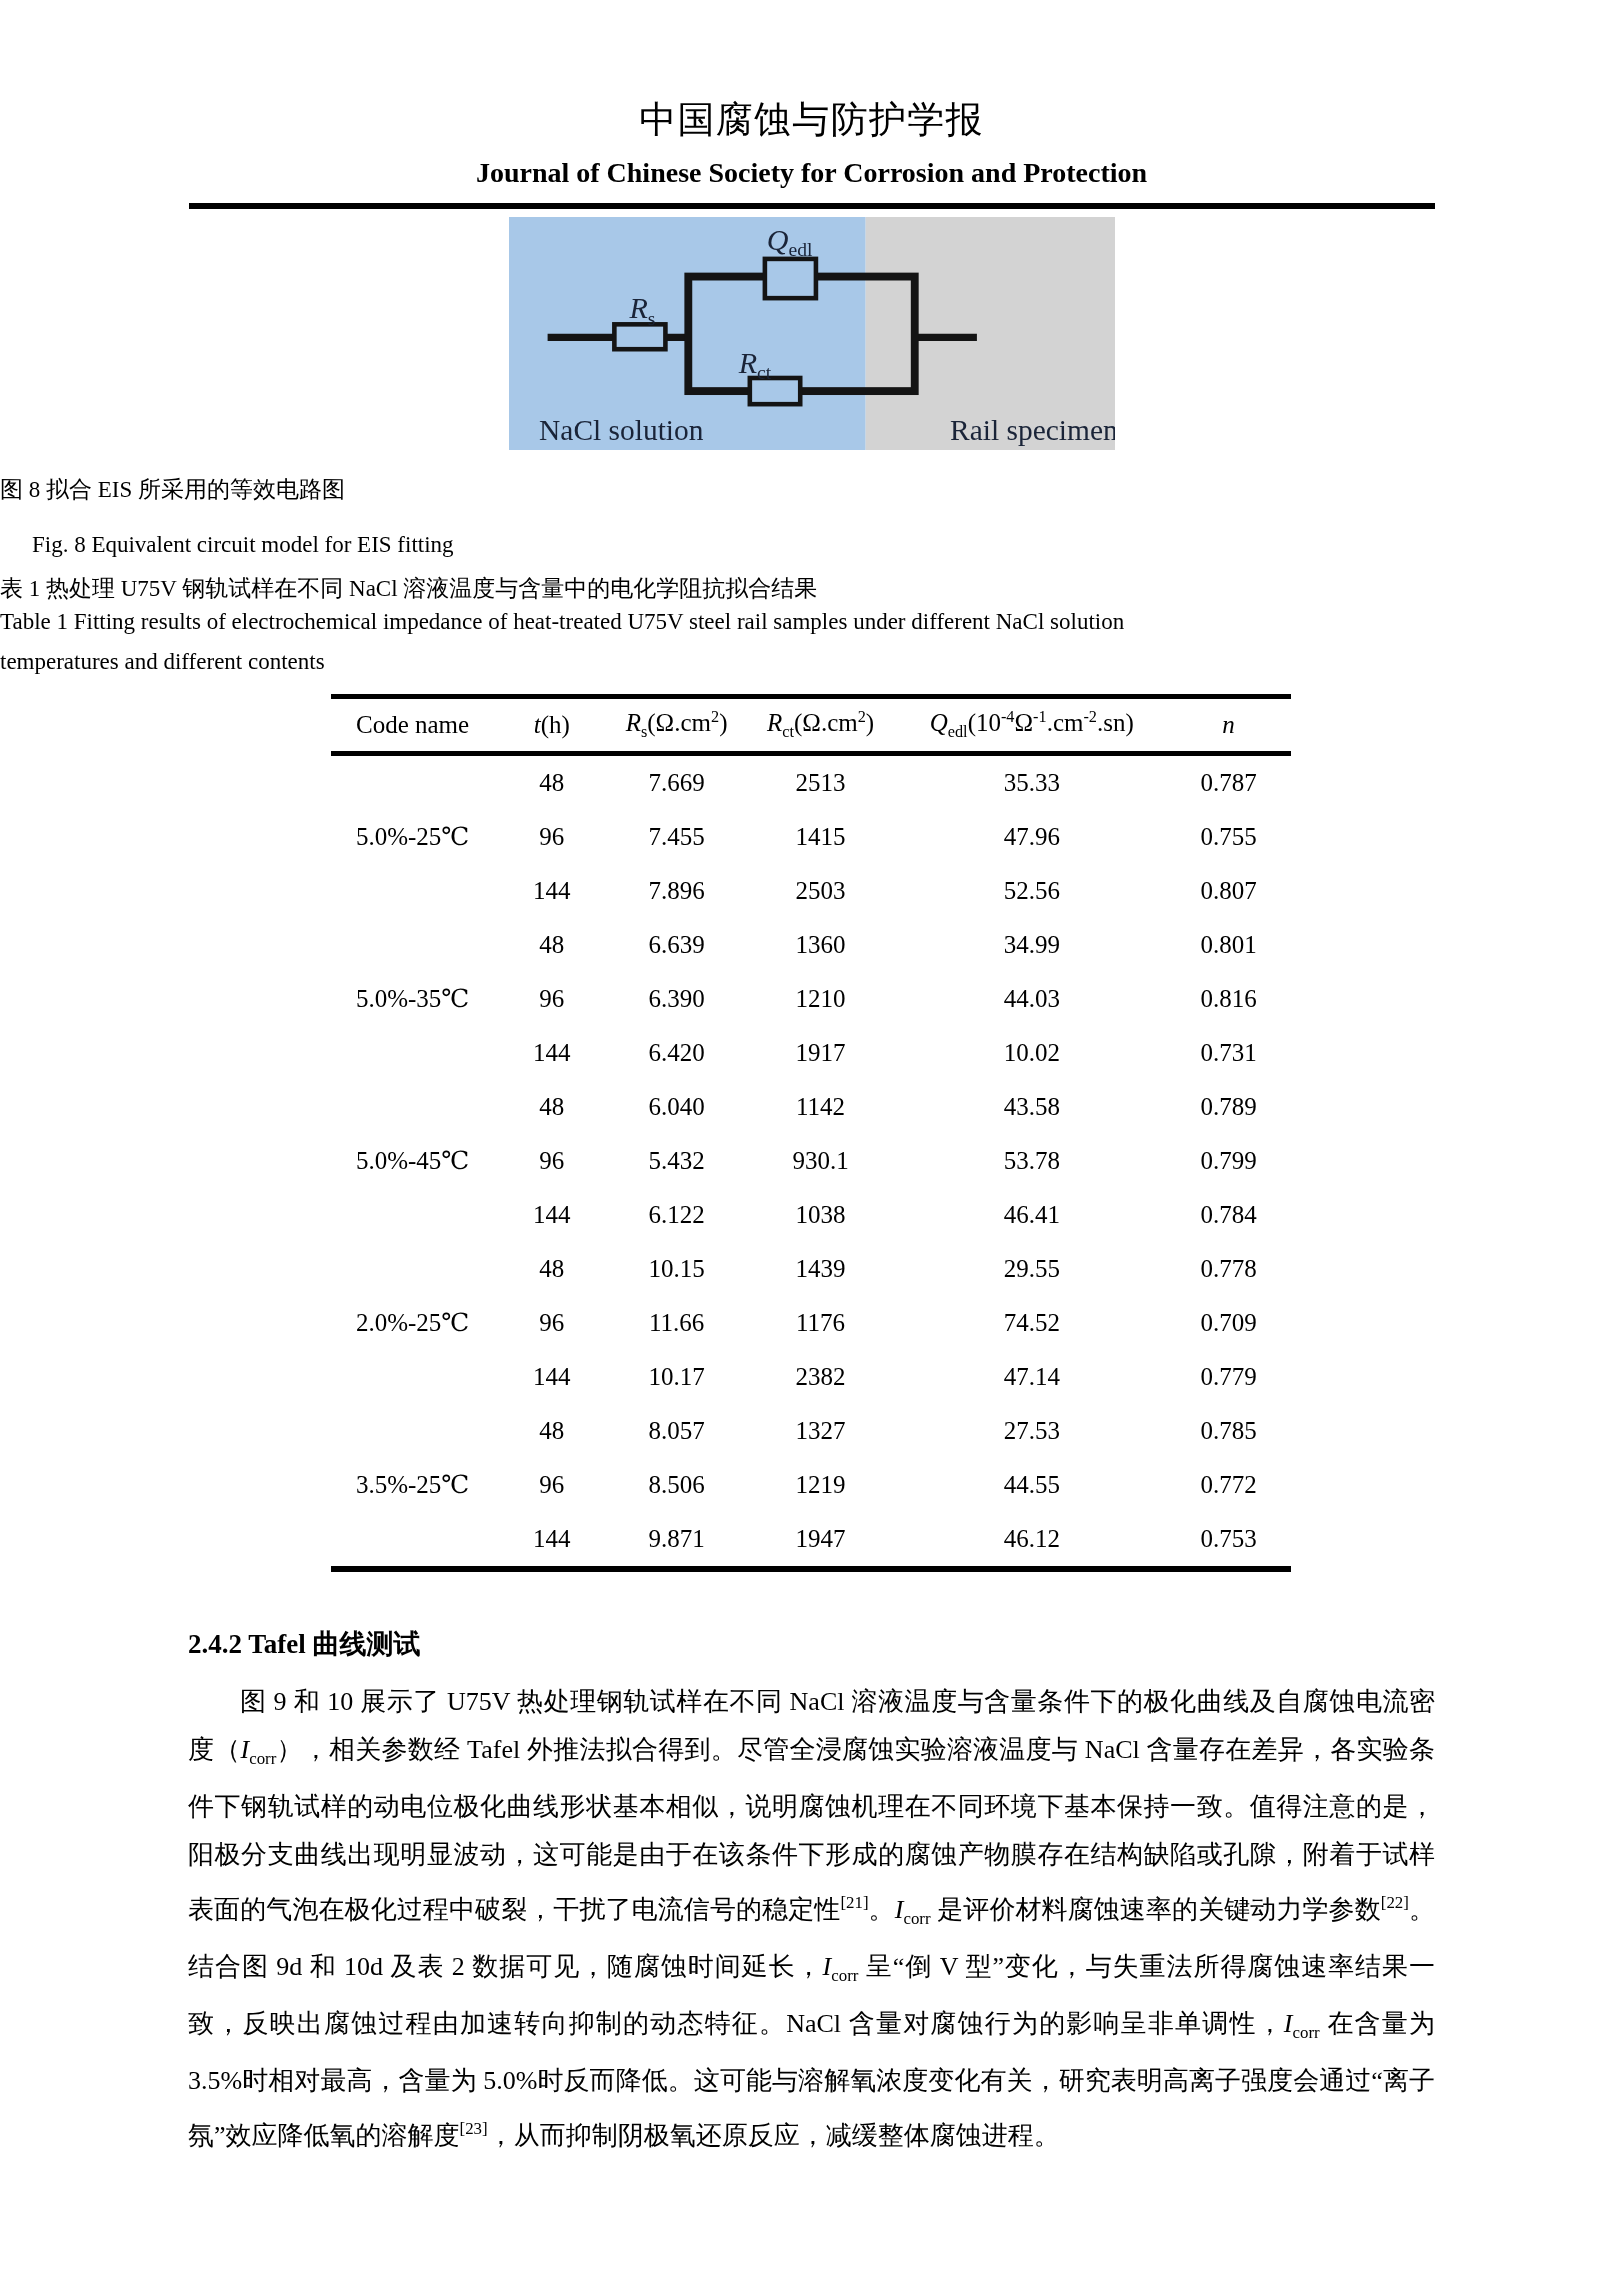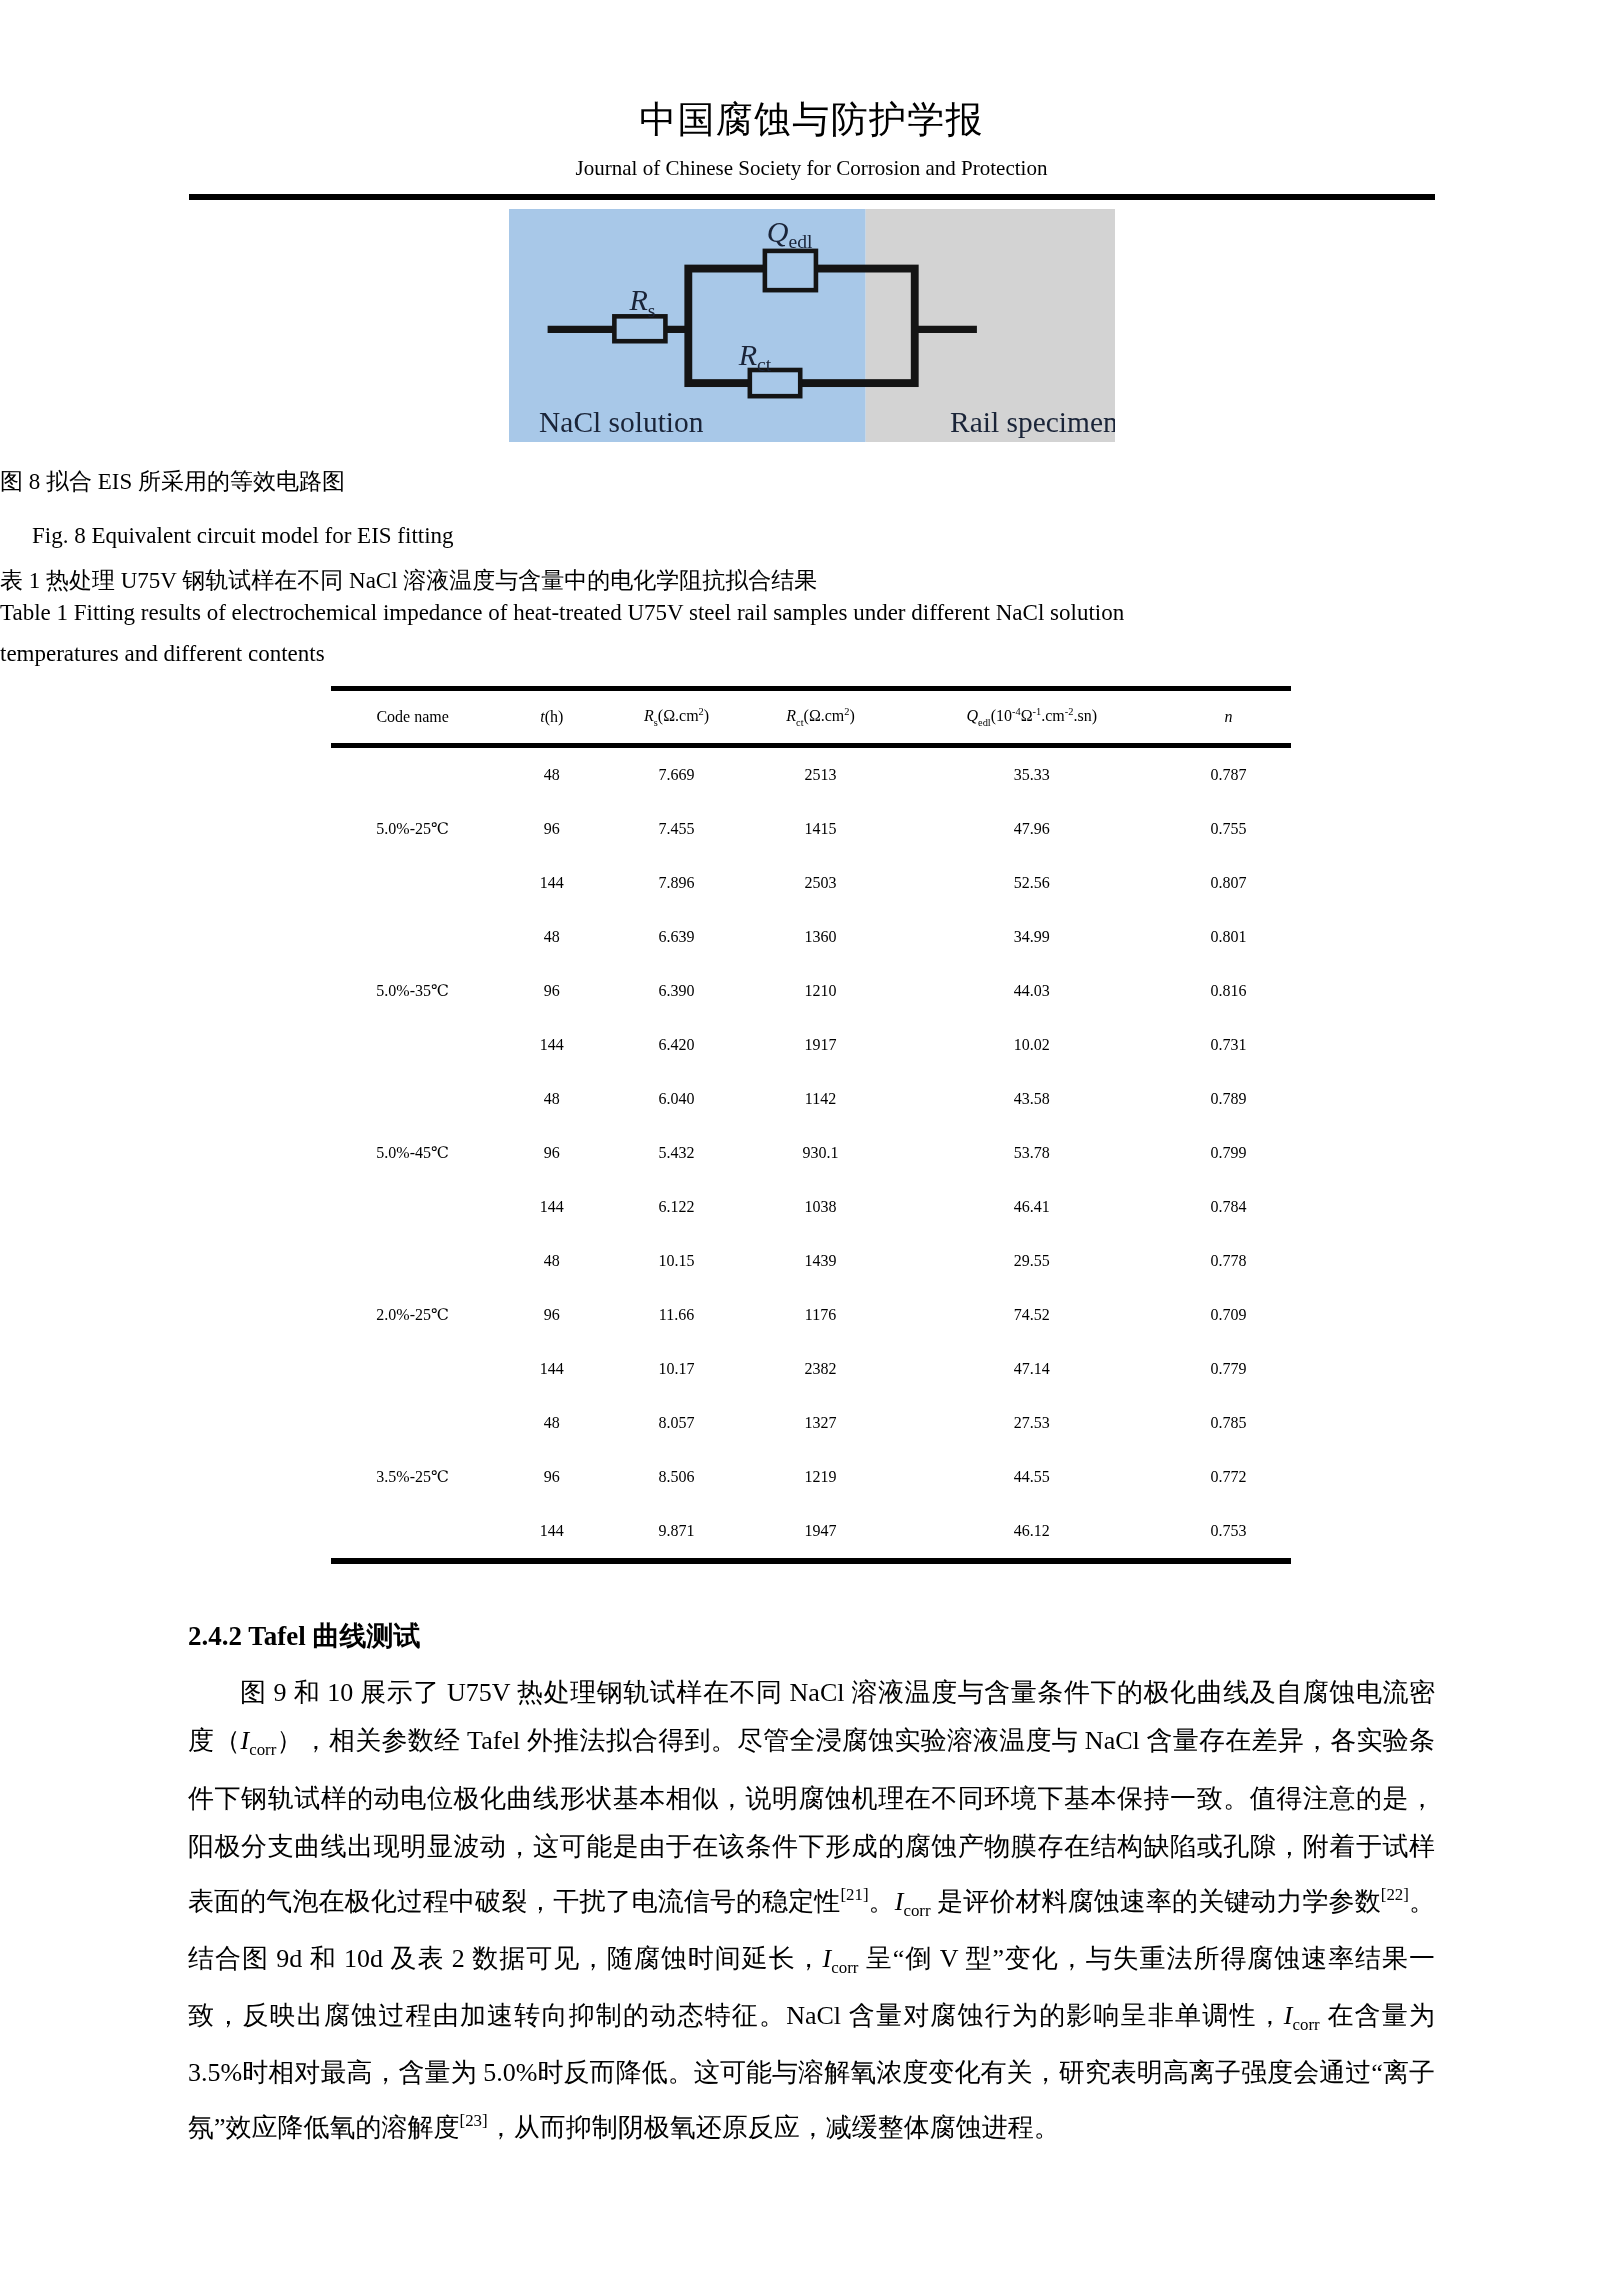--- a/index.html
+++ b/index.html
@@ -3,35 +3,35 @@
 <meta charset="utf-8">
 <style>
   html,body{margin:0;padding:0;}
   body{
     width:1623px;height:2295px;background:#ffffff;color:#000;
     font-family:"Liberation Serif","DejaVu Serif",serif;
     position:relative;overflow:hidden;
   }
   .header{padding-top:84px;text-align:center;}
   .journal-title-zh{font-size:37px;line-height:1.25;font-weight:400;margin:13px;letter-spacing:1.3px;}
-  .journal-title-en{font-size:21px;line-height:1.2;margin:6.5px 0 0 0;font-weight:400;}
+  .journal-title-en{font-size:28px;line-height:1.2;margin:6.5px 0 0 0;font-weight:700;}
   .header-rule{width:1246px;height:5.9px;background:#000;margin:13px auto 0 auto;}
 
   .figure-wrap{width:606px;margin:8.5px auto 0 auto;}
   .caption{font-size:23px;line-height:1.1;}
   .cap-zh-fig{margin-top:25px;}
   .cap-en-fig{margin-top:29px;padding-left:32px;}
   .cap-zh-tbl{margin-top:19.6px;}
   .cap-en-tbl1{margin-top:7px;}
   .cap-en-tbl2{margin-top:15px;}
 
   table.data-table{
     width:960px;margin:19.6px 0 0 331px;border-collapse:collapse;
     border-top:5.2px solid #000;border-bottom:6.5px solid #000;
-    font-size:16px;
+    font-size:25px;
   }
   table.data-table thead tr{border-bottom:5.2px solid #000;}
   table.data-table th{font-weight:400;height:52px;text-align:center;vertical-align:middle;padding:0;}
   table.data-table td{height:54px;text-align:center;vertical-align:middle;padding:0;}
   .it{font-style:italic;}
   sub{font-size:65%;}
   sup{font-size:65%;}
 
   .section-heading{
     margin:58px 0 0 188px;font-size:27px;font-weight:700;line-height:1.1;

